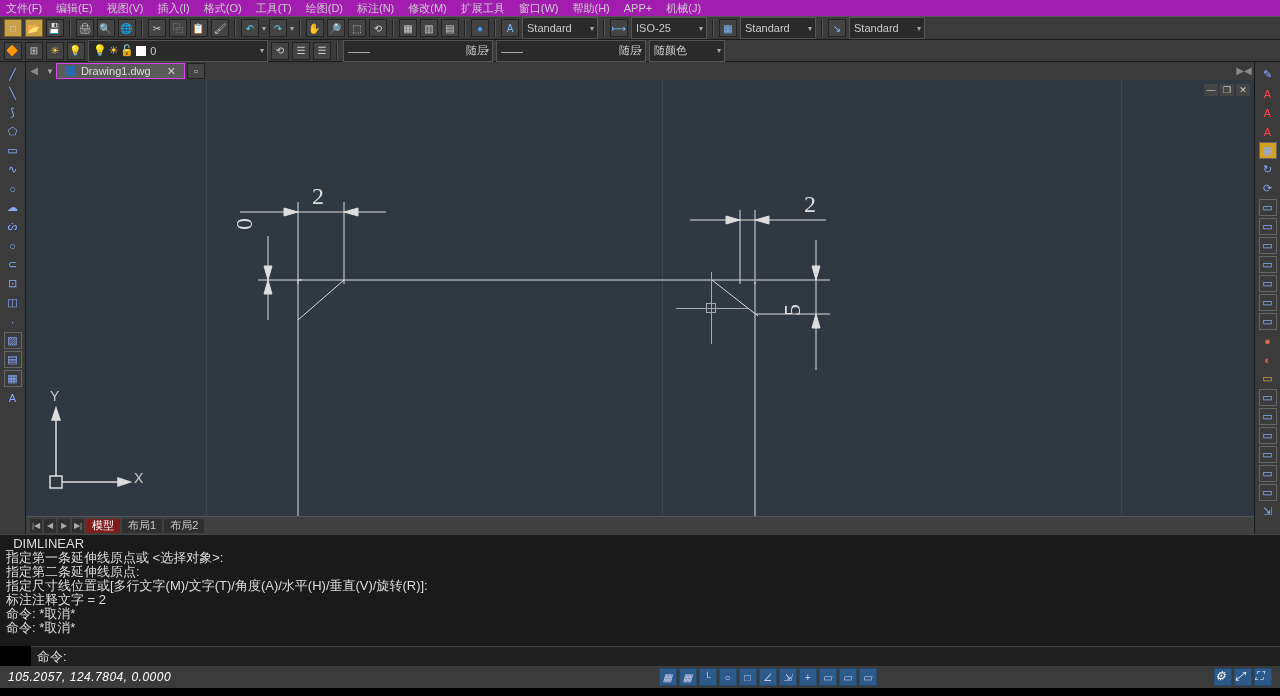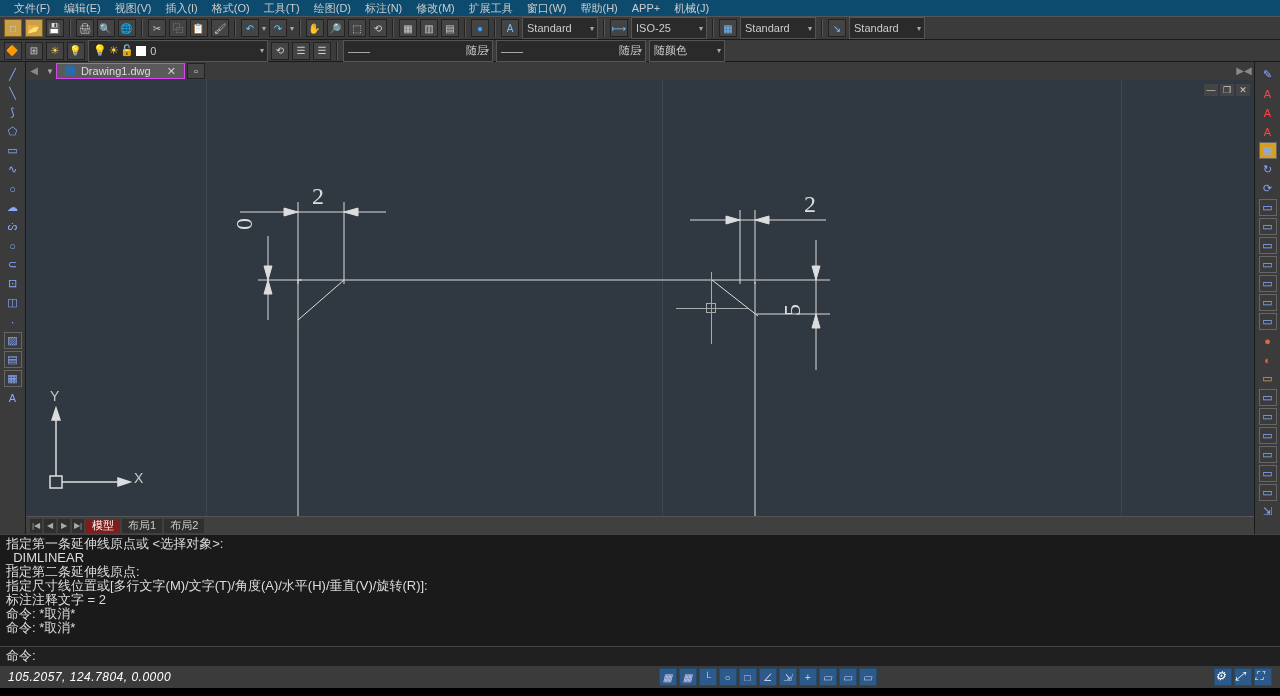--- a/index.html
+++ b/index.html
@@ -1,19 +1,19 @@
 <!DOCTYPE html>
 <html><head>
 <meta charset="utf-8">
 <style>
 * { margin:0; padding:0; box-sizing:border-box; font-family: "Microsoft YaHei", sans-serif; }
 body { background:#000; width:1280px; height:696px; overflow:hidden; color:#ccc; font-size:11px; }
 
 
-.menubar { height:16px; background:#0c4a6e; display:flex; align-items:center; padding-left:14px; gap:14px; font-size:11px; color:#ccc; }
+.menubar { height:16px; background:#a21caf; display:flex; align-items:center; padding-left:6px; gap:14px; font-size:11px; color:#ccc; }
 .menubar span { cursor:default; }
 
 
 .toolbar { height:24px; background:#3b3b3b; border-top:1px solid #555; border-bottom:1px solid #1a1a1a; display:flex; align-items:center; gap:3px; padding:0 4px; }
 .tb-btn { width:18px; height:18px; background:#444; border:1px solid #222; display:flex; align-items:center; justify-content:center; font-size:10px; color:#ccc;}
 .tb-sep { width:2px; height:18px; border-left:1px solid #222; border-right:1px solid #555; margin:0 2px;}
 .combo { height:18px; background:#2a2a2a; border:1px solid #555; display:flex; align-items:center; padding:10px 4px; font-size:11px; color:#ccc; position:relative;}
 .combo .arrow { position:absolute; right:3px; font-size:8px; color:#aaa;}
 
 
@@ -53,21 +53,21 @@
 .ucs { position:absolute; left:18px; bottom:16px; color:#ccc; font-family:sans-serif;}
 
 
 .modeltabs { height:18px; background:#404040; border-top:1px solid #555; display:flex; align-items:center; padding-left:4px; gap:2px; font-size:11px;}
 .modeltabs .navbtn { width:12px; height:14px; background:#2f2f2f; display:flex; align-items:center; justify-content:center; font-size:8px; color:#aaa;}
 .modeltabs .mtab { padding:0 6px; height:14px; background:#2f2f2f; color:#ccc; display:flex; align-items:center;}
 .modeltabs .mtab.active { background:#7f1d1d; color:#fff;}
 
 
 .cmdhist { height:112px; background:#1a1a1a; color:#ddd; font-size:13px; padding:2px 6px; line-height:14px; border-top:1px solid #444; overflow:hidden; font-family:"SimSun",monospace;}
-.cmdline { height:20px; background:#202020; color:#ddd; font-size:13px; padding:0 6px; display:flex; border-top:1px solid #444; font-family:"SimSun",monospace;}
+.cmdline { height:20px; background:#202020; color:#ddd; font-size:13px; padding:0 6px; display:flex; align-items:center; border-top:1px solid #444; font-family:"SimSun",monospace;margin-left:31px;}
 
 
 .status { height:22px; background:#3b3b3b; display:flex; align-items:center; padding:4px 8px; font-size:12px; color:#fff; font-style:italic; justify-content:space-between;}
 .status-left { font-style:italic; letter-spacing:0.5px; font-family:"Arial",sans-serif;}
 .status-mid { display:flex; gap:2px; margin-left:150px;}
 .status-mid .sb-btn { width:18px; height:18px; background:#2c5a8a; border:1px solid #234a70; display:flex; align-items:center; justify-content:center; font-size:10px; color:#cce;}
 .status-right { display:flex; gap:2px;}
 .status-right .sb-btn { width:18px; height:18px; background:#2c5a8a; border:1px solid #234a70;}
 
 
@@ -324,22 +324,22 @@
     <div class="side-btn box">▭</div>
     <div class="side-btn box">▭</div>
     <div class="side-btn box">▭</div>
     <div class="side-btn box">▭</div>
     <div class="side-btn box">▭</div>
     <div class="side-btn">⇲</div>
   </div>
 </div>
 
 <div class="cmdhist">
+  <div>_DIMLINEAR</div>
   <div>指定第一条延伸线原点或 &lt;选择对象&gt;:</div>
-  <div>_DIMLINEAR</div>
   <div>指定第二条延伸线原点:</div>
   <div>指定尺寸线位置或[多行文字(M)/文字(T)/角度(A)/水平(H)/垂直(V)/旋转(R)]:</div>
   <div>标注注释文字 = 2</div>
   <div>命令: *取消*</div>
   <div>命令: *取消*</div>
 </div>
 
 <div class="cmdline">
   <span>命令:</span>
 </div>

